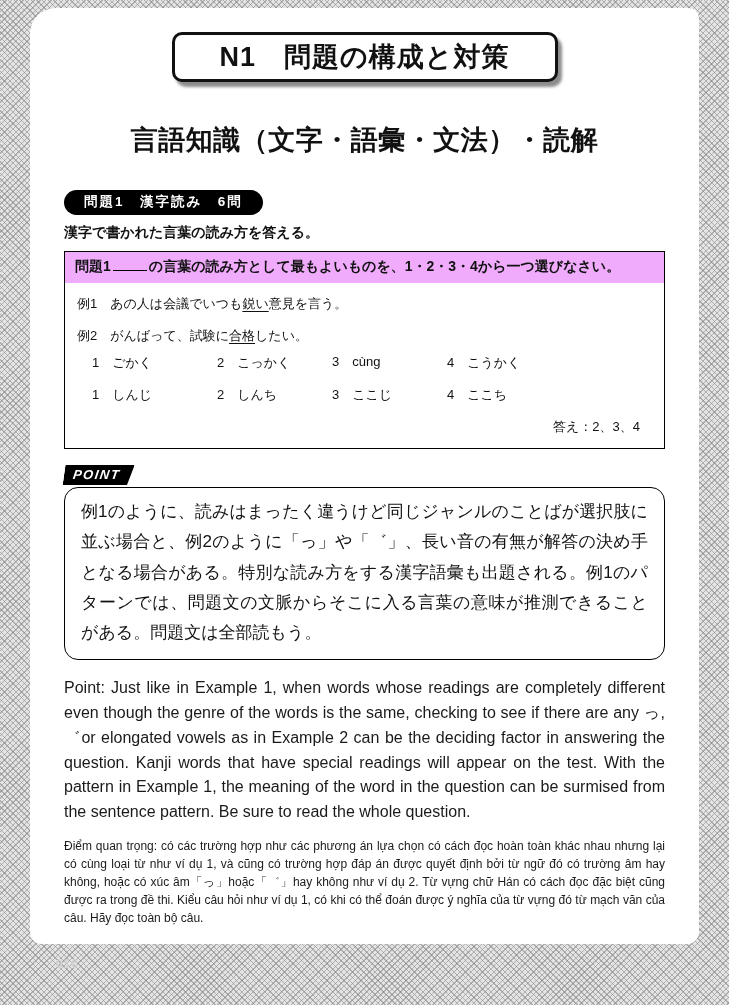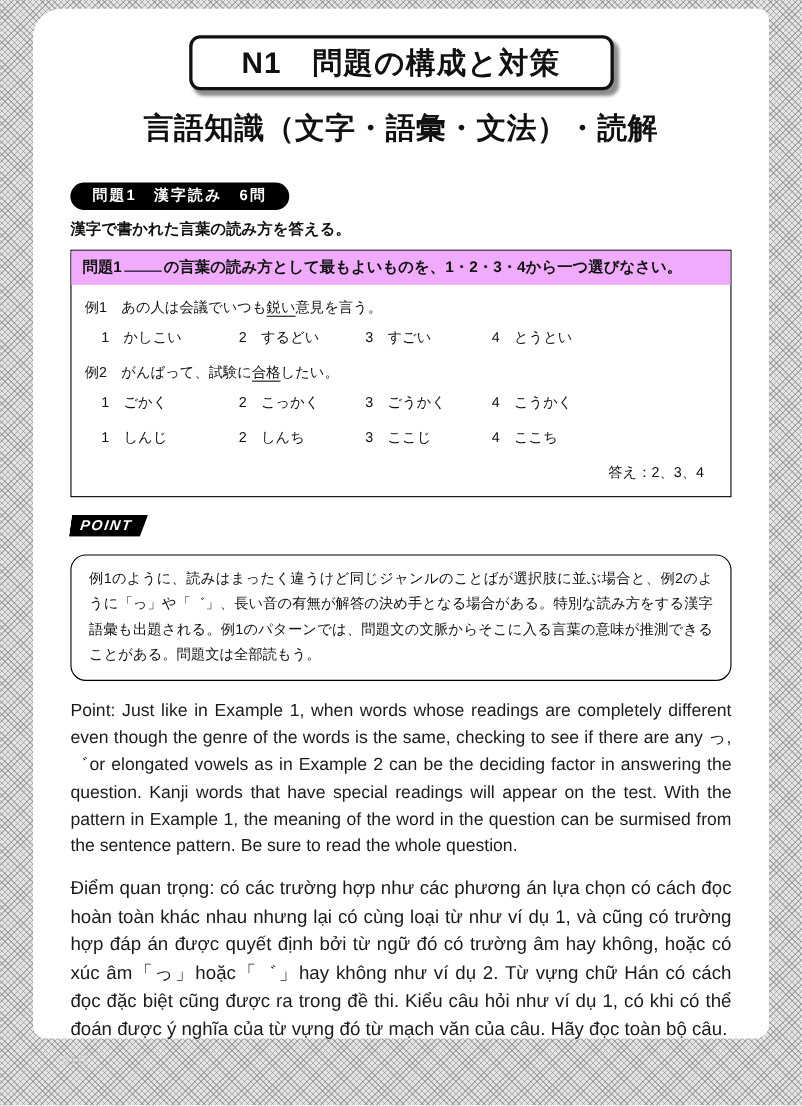--- a/index.html
+++ b/index.html
@@ -28,21 +28,21 @@
     margin: 24px auto 0;
     border: 3px solid #111;
     border-radius: 10px;
     background: #fff;
     display: flex; align-items: center; justify-content: center;
     font-size: 27px; font-weight: bold; letter-spacing: 1px;
     box-shadow: 4px 5px 3px rgba(0,0,0,0.45);
   }
 
   .main-title {
-    margin-top: 16px;
+    margin-top: 40px;
     text-align: center;
     font-size: 27px; font-weight: bold;
     letter-spacing: 0.5px;
   }
 
   .content { padding: 0 34px; }
 
   .section-badge {
     display: inline-block;
     margin-top: 32px;
@@ -93,28 +93,28 @@
     font-style: italic; font-weight: bold;
     font-size: 13px; letter-spacing: 1.5px;
     padding: 2px 13px 3px 9px;
     transform: skewX(-8deg);
     clip-path: polygon(0 0, 100% 0, 93% 100%, 0 100%);
   }
   .point-box {
     border: 1.5px solid #000;
     border-radius: 14px;
     padding: 9px 16px 11px;
-    margin-top: 16px;
-    font-size: 13px;
+    margin-top: 2px;
+    font-size: 17px;
     line-height: 1.78;
     text-align: justify;
   }
 
   .para-en { margin-top: 16px; font-size: 16px; line-height: 1.55; text-align: justify; color: #1a1a1a; }
-  .para-vi { margin-top: 12px; font-size: 17px; line-height: 1.5;  text-align: justify; color: #1a1a1a; }
+  .para-vi { margin-top: 12px; font-size: 12px; line-height: 1.5;  text-align: justify; color: #1a1a1a; }
 
   .page-number {
     position: absolute;
     left: 56px; top: 957px;
     color: #d3d3d3;
     font-size: 12px; font-weight: bold;
     letter-spacing: 1px;
   }
 </style>
 </head>
@@ -138,36 +138,30 @@
       <div class="example-box">
         <div class="box-header">
           <span>問題1</span><span class="blank-underline"></span><span>の言葉の読み方として最もよいものを、1・2・3・4から一つ選びなさい。</span>
         </div>
         <div class="box-body">
 
           <div class="example">
             <div class="ex-sentence">
               <span class="ex-label">例1</span><span>あの人は会議でいつも</span><span class="target">鋭い</span><span>意見を言う。</span>
             </div>
-            <div class="ex-options">
-              <span><span class="opt-num">1</span><span>かしこい</span></span>
-              <span><span class="opt-num">2</span><span>するどい</span></span>
-              <span><span class="opt-num">3</span><span>すごい</span></span>
-              <span><span class="opt-num">4</span><span>とうとい</span></span>
-            </div>
           </div>
 
           <div class="example">
             <div class="ex-sentence">
               <span class="ex-label">例2</span><span>がんばって、試験に</span><span class="target">合格</span><span>したい。</span>
             </div>
             <div class="ex-options">
               <span><span class="opt-num">1</span><span>ごかく</span></span>
               <span><span class="opt-num">2</span><span>こっかく</span></span>
-              <span><span class="opt-num">3</span><span>ごうかく</span></span>
+              <span><span class="opt-num">3</span><span>cùng</span></span>
               <span><span class="opt-num">4</span><span>こうかく</span></span>
             </div>
           </div>
 
           <div class="example">
             <div class="ex-options">
               <span><span class="opt-num">1</span><span>しんじ</span></span>
               <span><span class="opt-num">2</span><span>しんち</span></span>
               <span><span class="opt-num">3</span><span>ここじ</span></span>
               <span><span class="opt-num">4</span><span>ここち</span></span>

